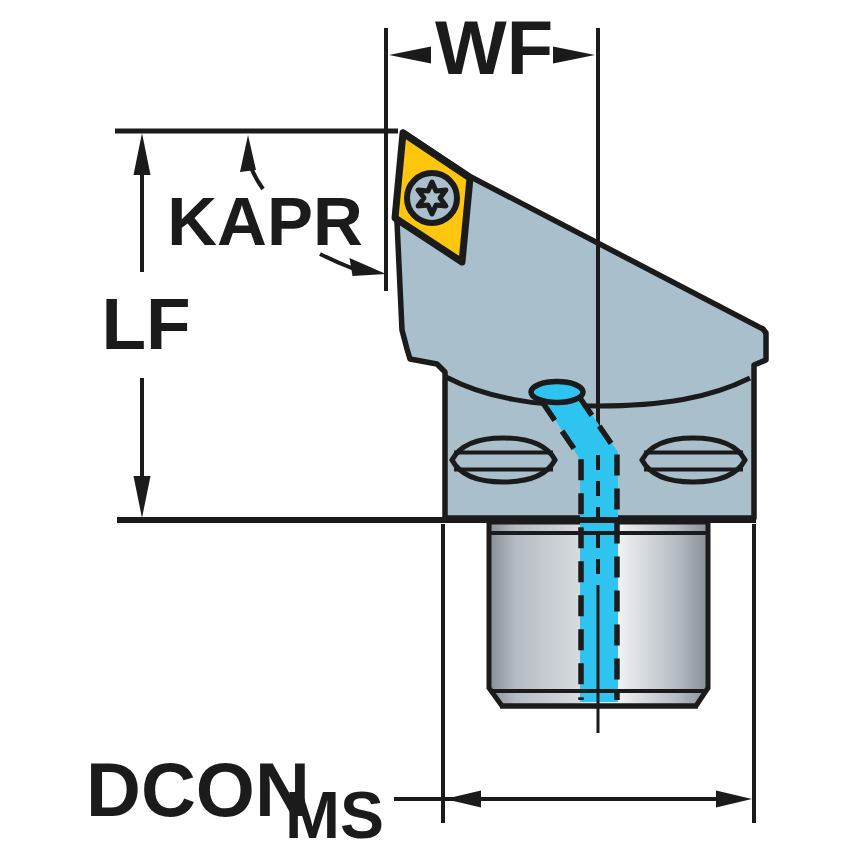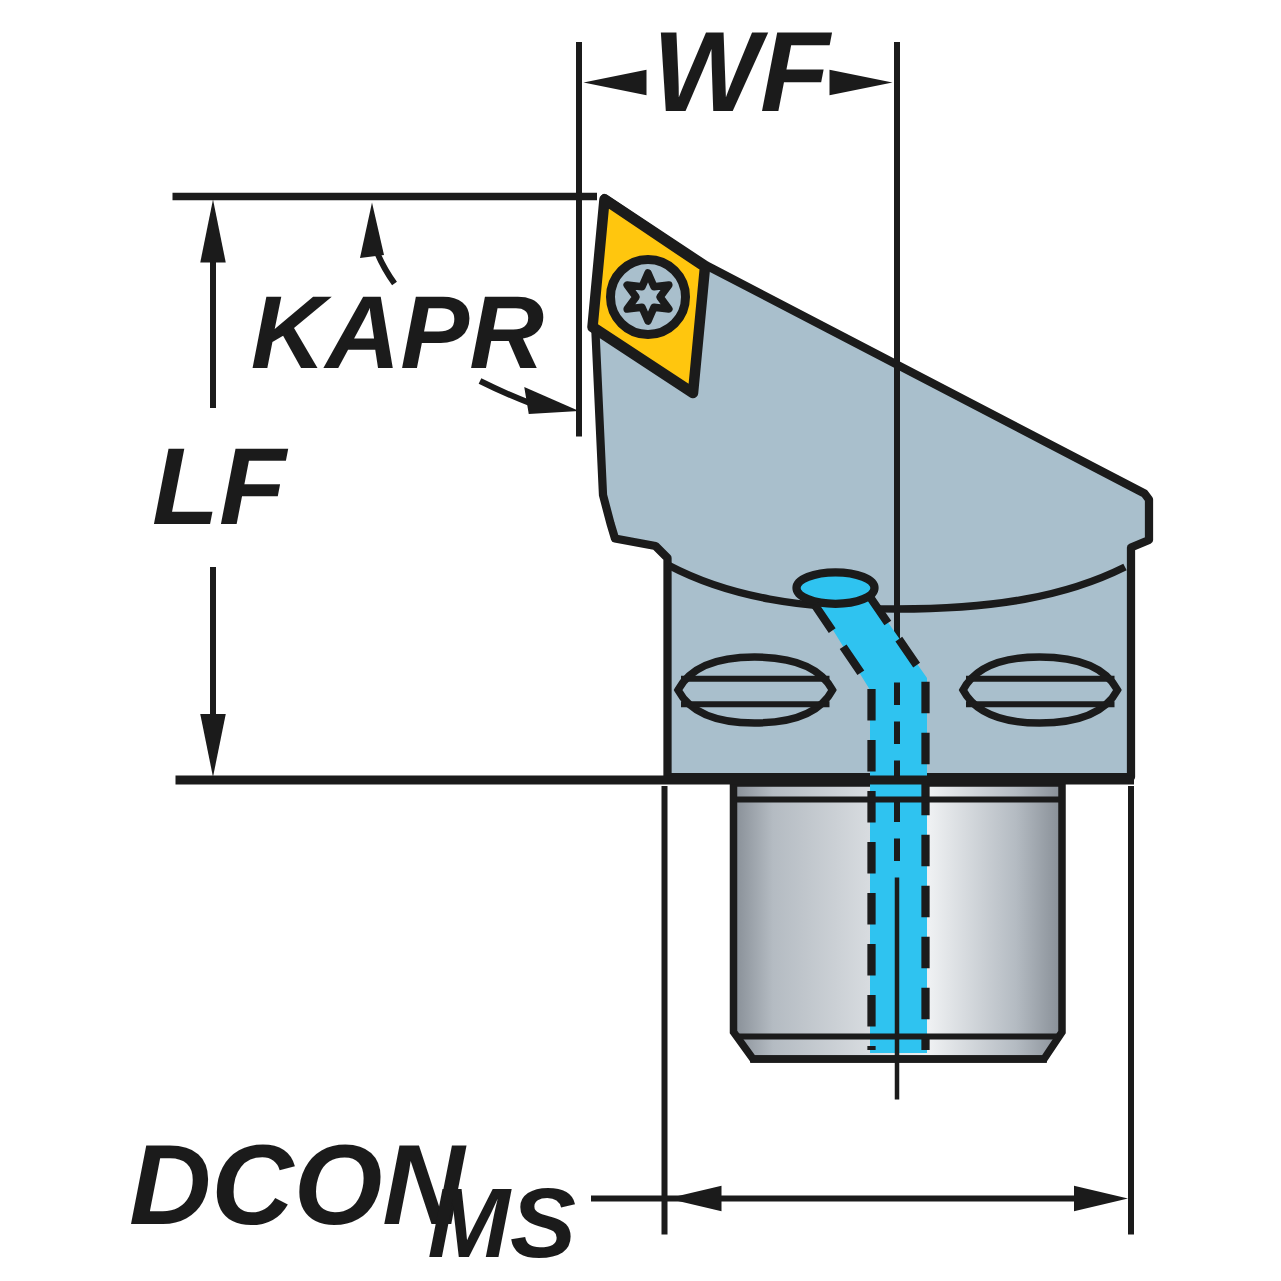--- a/index.html
+++ b/index.html
@@ -8,21 +8,20 @@
     background: #ffffff;
     width: 854px;
     height: 854px;
     overflow: hidden;
   }
   .stage {
     width: 734px;
     height: 854px;
     position: relative;
     background: #3b82f6;
-    font-style: italic;
   }
   svg { display: block; }
   .lbl {
     font-family: "Liberation Sans", sans-serif;
     font-weight: bold;
   }
 </style>
 </head>
 <body>
 

